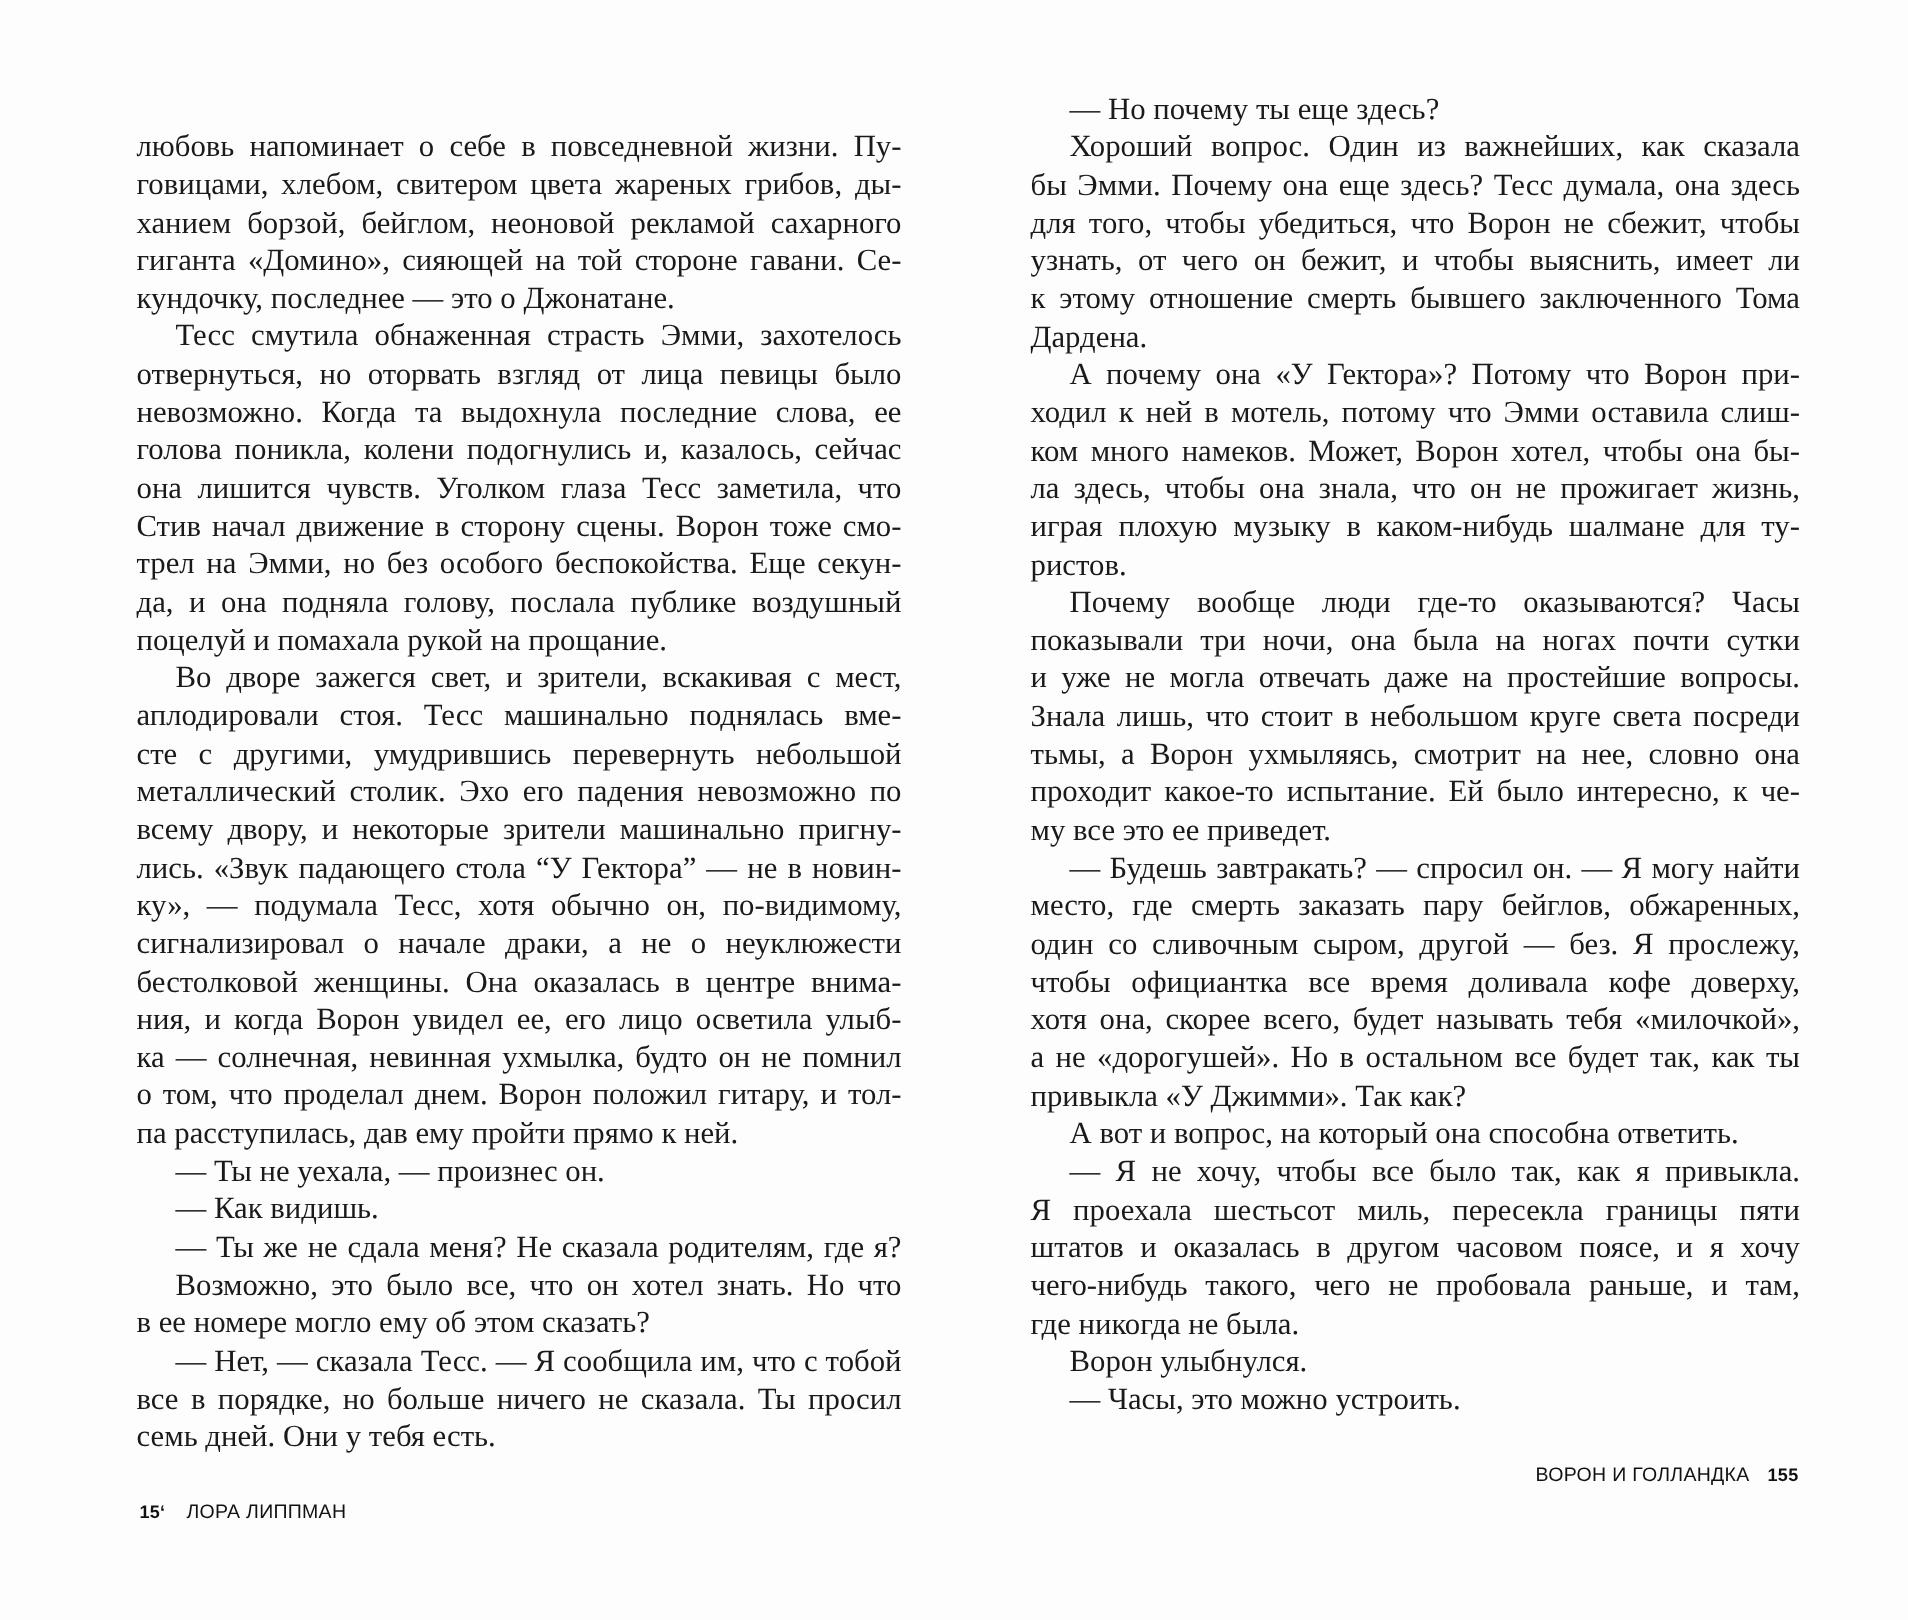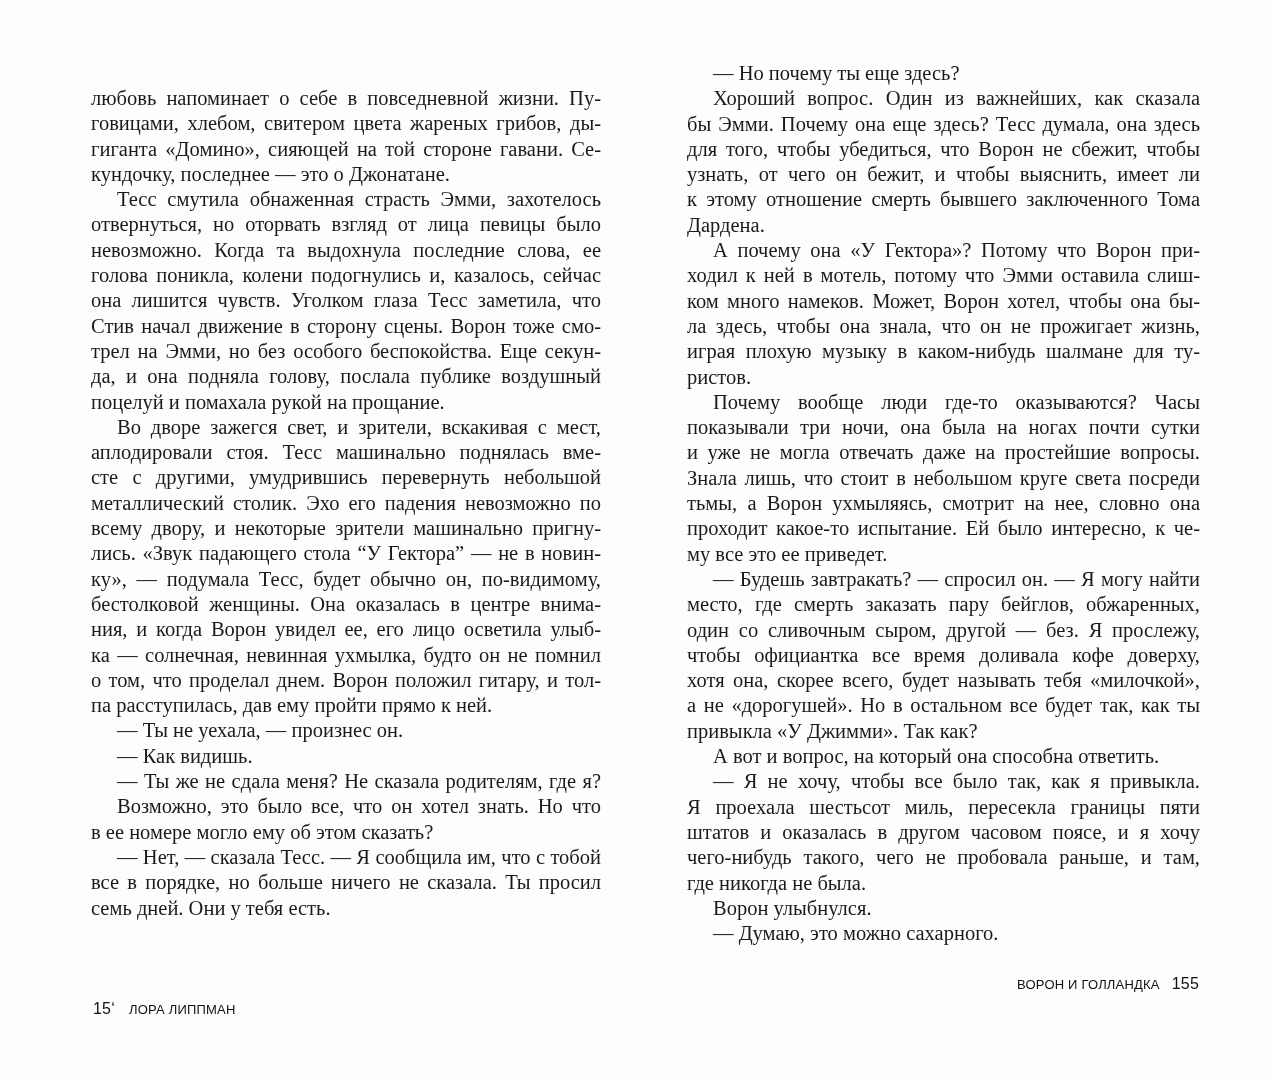--- a/index.html
+++ b/index.html
@@ -17,52 +17,54 @@
   .line {
     display: block; height: 25.3px; line-height: 25.3px; font-size: 20.5px;
     text-align: justify; text-align-last: justify; white-space: nowrap; overflow: visible;
   }
   .line.last { text-align-last: left; }
   .line.ind { text-indent: 26px; }
   .footer {
     position: absolute; font-family: "Liberation Sans", "DejaVu Sans", sans-serif;
     font-size: 13px; letter-spacing: 0.2px; color: #111;
   }
-  .footer .num { font-weight: normal; font-size: 16px; }
+  .footer .num { font-weight: bold; font-size: 12px; }
   .footer-left { left: 77px; top: 1000px; }
   .footer-left .num { margin-right: 14px; }
   .footer-right { right: 73px; top: 975px; text-align: right; }
   .footer-right .num { margin-left: 12px; }
 </style>
 </head>
 <body>
 
 <div class="spread">
   <div class="page left">
     <div class="col" id="left-col">
         <span class="line">любовь напоминает о себе в повседневной жизни. Пу-</span>
         <span class="line">говицами, хлебом, свитером цвета жареных грибов, ды-</span>
+        <span class="line">ханием борзой, бейглом, неоновой рекламой сахарного</span>
         <span class="line">гиганта «Домино», сияющей на той стороне гавани. Се-</span>
         <span class="line last">кундочку, последнее — это о Джонатане.</span>
         <span class="line ind">Тесс смутила обнаженная страсть Эмми, захотелось</span>
         <span class="line">отвернуться, но оторвать взгляд от лица певицы было</span>
         <span class="line">невозможно. Когда та выдохнула последние слова, ее</span>
         <span class="line">голова поникла, колени подогнулись и, казалось, сейчас</span>
         <span class="line">она лишится чувств. Уголком глаза Тесс заметила, что</span>
         <span class="line">Стив начал движение в сторону сцены. Ворон тоже смо-</span>
         <span class="line">трел на Эмми, но без особого беспокойства. Еще секун-</span>
         <span class="line">да, и она подняла голову, послала публике воздушный</span>
         <span class="line last">поцелуй и помахала рукой на прощание.</span>
         <span class="line ind">Во дворе зажегся свет, и зрители, вскакивая с мест,</span>
         <span class="line">аплодировали стоя. Тесс машинально поднялась вме-</span>
         <span class="line">сте с другими, умудрившись перевернуть небольшой</span>
         <span class="line">металлический столик. Эхо его падения невозможно по</span>
         <span class="line">всему двору, и некоторые зрители машинально пригну-</span>
         <span class="line">лись. «Звук падающего стола “У Гектора” — не в новин-</span>
-        <span class="line">ку», — подумала Тесс, будет обычно он, по-видимому,</span>
+        <span class="line">ку», — подумала Тесс, хотя обычно он, по-видимому,</span>
+        <span class="line">сигнализировал о начале драки, а не о неуклюжести</span>
         <span class="line">бестолковой женщины. Она оказалась в центре внима-</span>
         <span class="line">ния, и когда Ворон увидел ее, его лицо осветила улыб-</span>
         <span class="line">ка — солнечная, невинная ухмылка, будто он не помнил</span>
         <span class="line">о том, что проделал днем. Ворон положил гитару, и тол-</span>
         <span class="line last">па расступилась, дав ему пройти прямо к ней.</span>
         <span class="line ind last">— Ты не уехала, — произнес он.</span>
         <span class="line ind last">— Как видишь.</span>
         <span class="line ind">— Ты же не сдала меня? Не сказала родителям, где я?</span>
         <span class="line ind">Возможно, это было все, что он хотел знать. Но что</span>
         <span class="line last">в ее номере могло ему об этом сказать?</span>
@@ -103,19 +105,19 @@
         <span class="line">хотя она, скорее всего, будет называть тебя «милочкой»,</span>
         <span class="line">а не «дорогушей». Но в остальном все будет так, как ты</span>
         <span class="line last">привыкла «У Джимми». Так как?</span>
         <span class="line ind last">А вот и вопрос, на который она способна ответить.</span>
         <span class="line ind">— Я не хочу, чтобы все было так, как я привыкла.</span>
         <span class="line">Я проехала шестьсот миль, пересекла границы пяти</span>
         <span class="line">штатов и оказалась в другом часовом поясе, и я хочу</span>
         <span class="line">чего-нибудь такого, чего не пробовала раньше, и там,</span>
         <span class="line last">где никогда не была.</span>
         <span class="line ind last">Ворон улыбнулся.</span>
-        <span class="line ind last">— Думаю, это можно сахарного.</span>
+        <span class="line ind last">— Часы, это можно устроить.</span>
       </div>
     <div class="footer footer-right">
       <span>ВОРОН И ГОЛЛАНДКА</span><span class="num">155</span>
     </div>
   </div>
 </div>
 
 </body></html>

